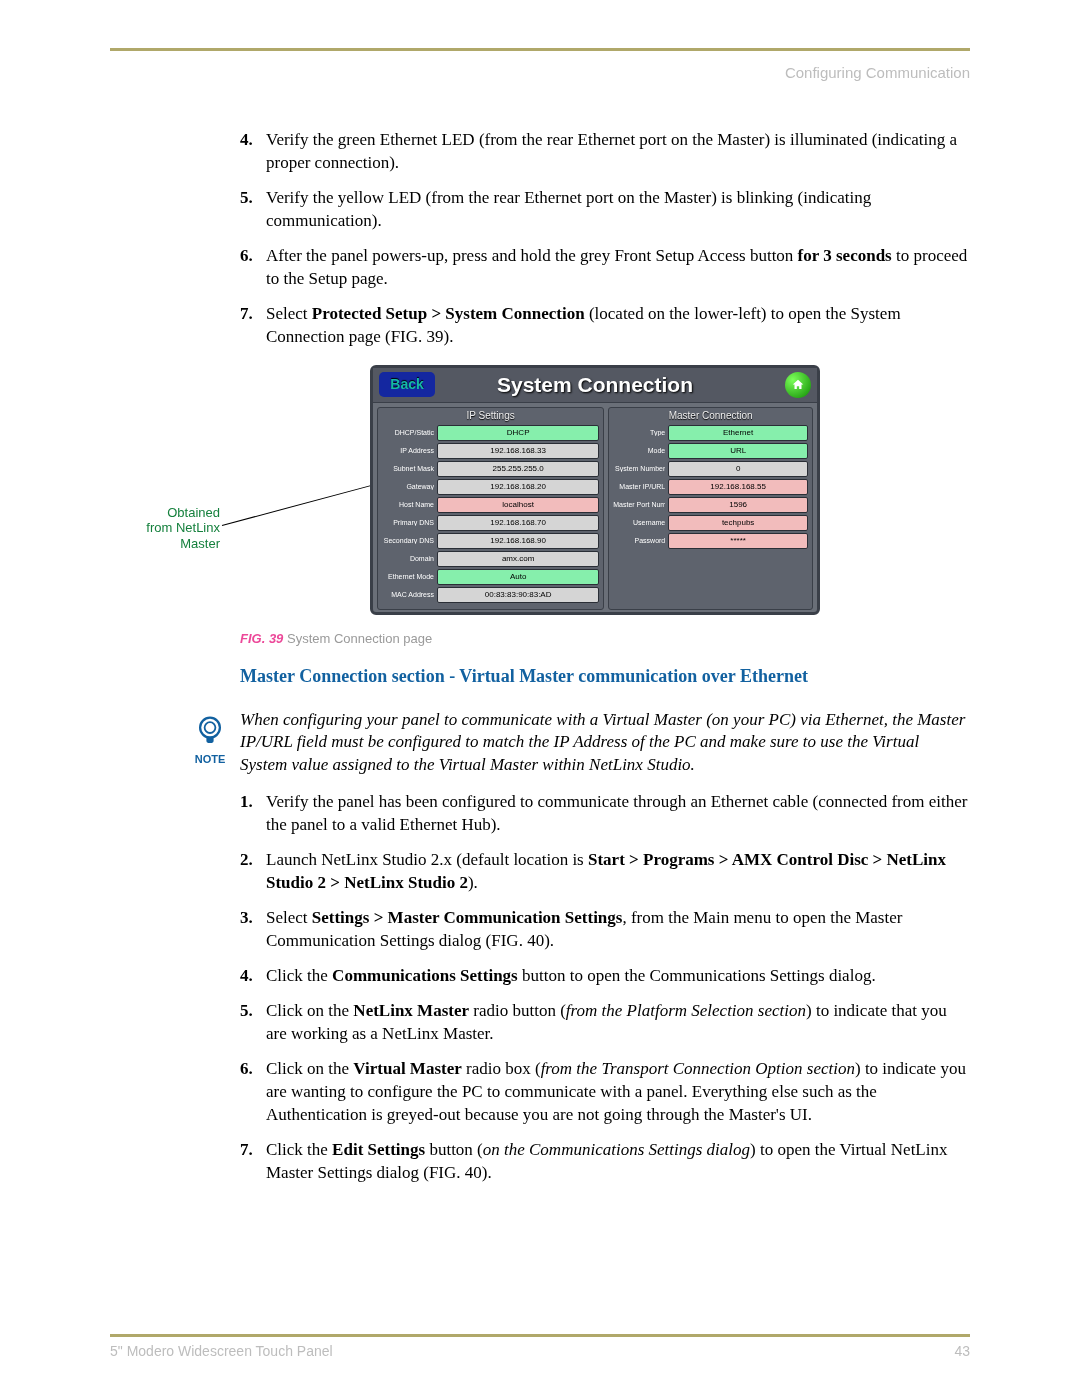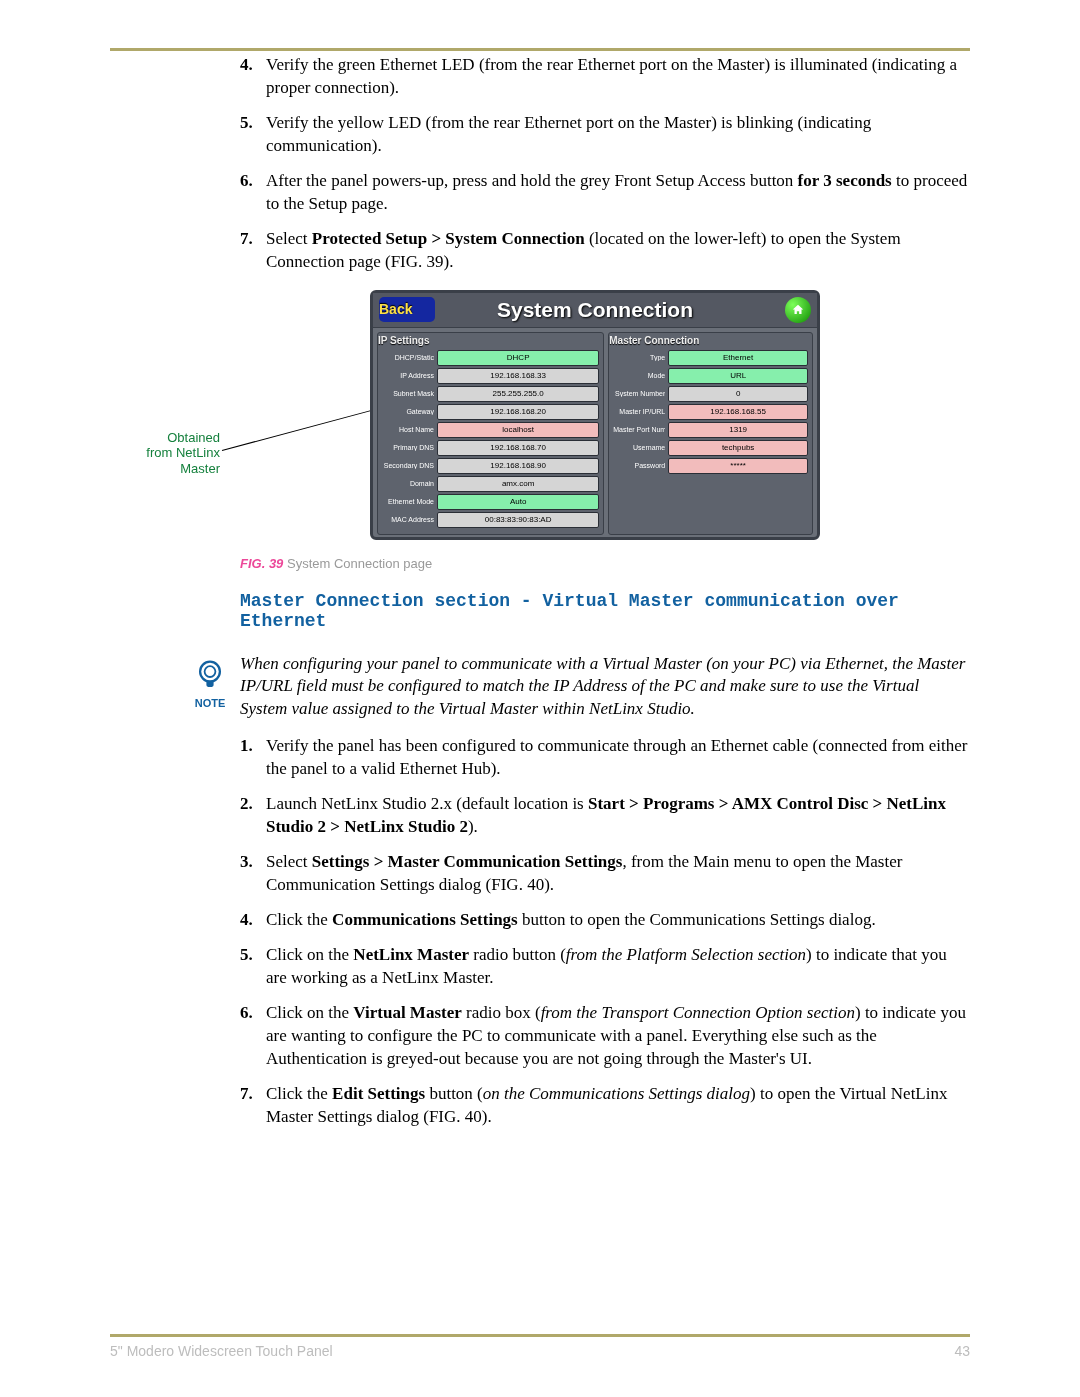--- a/index.html
+++ b/index.html
@@ -46,21 +46,21 @@
   ol.num > li > .marker {
     font-weight: bold;
     min-width: 26px;
     flex: 0 0 26px;
   }
   ol.num > li > .body {
     flex: 1;
   }
   .section-title {
     color: #1261a0;
-    font-family: Liberation Mono, monospace;
+    font-family: Liberation Serif, serif;
     font-weight: bold;
     font-size: 18px;
     margin-top: 20px;
     margin-bottom: 22px;
   }
   .note-block {
     display: flex;
     margin-bottom: 14px;
     margin-left: -60px;
   }
@@ -144,22 +144,23 @@
     border-bottom: 1px solid #3a3f48;
   }
   .back-btn {
     position: absolute;
     left: 6px;
     top: 4px;
     width: 56px;
     height: 25px;
     background: #1427a0;
     border-radius: 5px;
-    color: #fde047;
+    color: #14b8a6;
     font-size: 14px;
+    text-align: center;
     line-height: 25px;
     font-weight: bold;
     font-family: Arial, sans-serif;
     text-shadow: 0 -1px 1px #000;
   }
   .home-btn {
     position: absolute;
     right: 6px;
     top: 4px;
     width: 26px;
@@ -186,23 +187,23 @@
   .panel-col {
     background: #5e636d;
     border: 1px solid #3a3f48;
     border-radius: 3px;
     flex: 1;
     padding-bottom: 4px;
   }
   .panel-col h4 {
     color: #eee;
     font-size: 10px;
-    text-align: left;
+    text-align: center;
     margin: 2px 0 4px 0;
-    font-weight: bold;
+    font-weight: normal;
     text-shadow: 0 1px 1px #000;
   }
   .row {
     display: flex;
     align-items: center;
     padding: 0 4px;
     margin-bottom: 2px;
     gap: 3px;
   }
   .row .lbl {
@@ -244,20 +245,21 @@
     color: #bdbdbd;
     font-family: Arial, sans-serif;
     font-size: 14px;
   }
 </style>
 </head>
 <body>
 
 <div class="page">
   <div class="top-rule"></div>
+  <div class="header-right">Configuring Communication</div>
 
   <div class="content">
     <ol class="num" id="list1">
         <li>
           <span class="marker">4.</span>
           <span class="body">Verify the green Ethernet LED (from the rear Ethernet port on the Master) is illuminated (indicating a proper connection).</span>
         </li>
         <li>
           <span class="marker">5.</span>
           <span class="body">Verify the yellow LED (from the rear Ethernet port on the Master) is blinking (indicating communication).</span>
@@ -349,21 +351,21 @@
                 <div class="row">
                   <div class="lbl">System Number</div>
                   <div class="val gray">0</div>
                 </div>
                 <div class="row">
                   <div class="lbl">Master IP/URL</div>
                   <div class="val pink">192.168.168.55</div>
                 </div>
                 <div class="row">
                   <div class="lbl">Master Port Number</div>
-                  <div class="val pink">1319</div>
+                  <div class="val pink">1596</div>
                 </div>
                 <div class="row">
                   <div class="lbl">Username</div>
                   <div class="val pink">techpubs</div>
                 </div>
                 <div class="row">
                   <div class="lbl">Password</div>
                   <div class="val pink">*****</div>
                 </div>
               </div>

